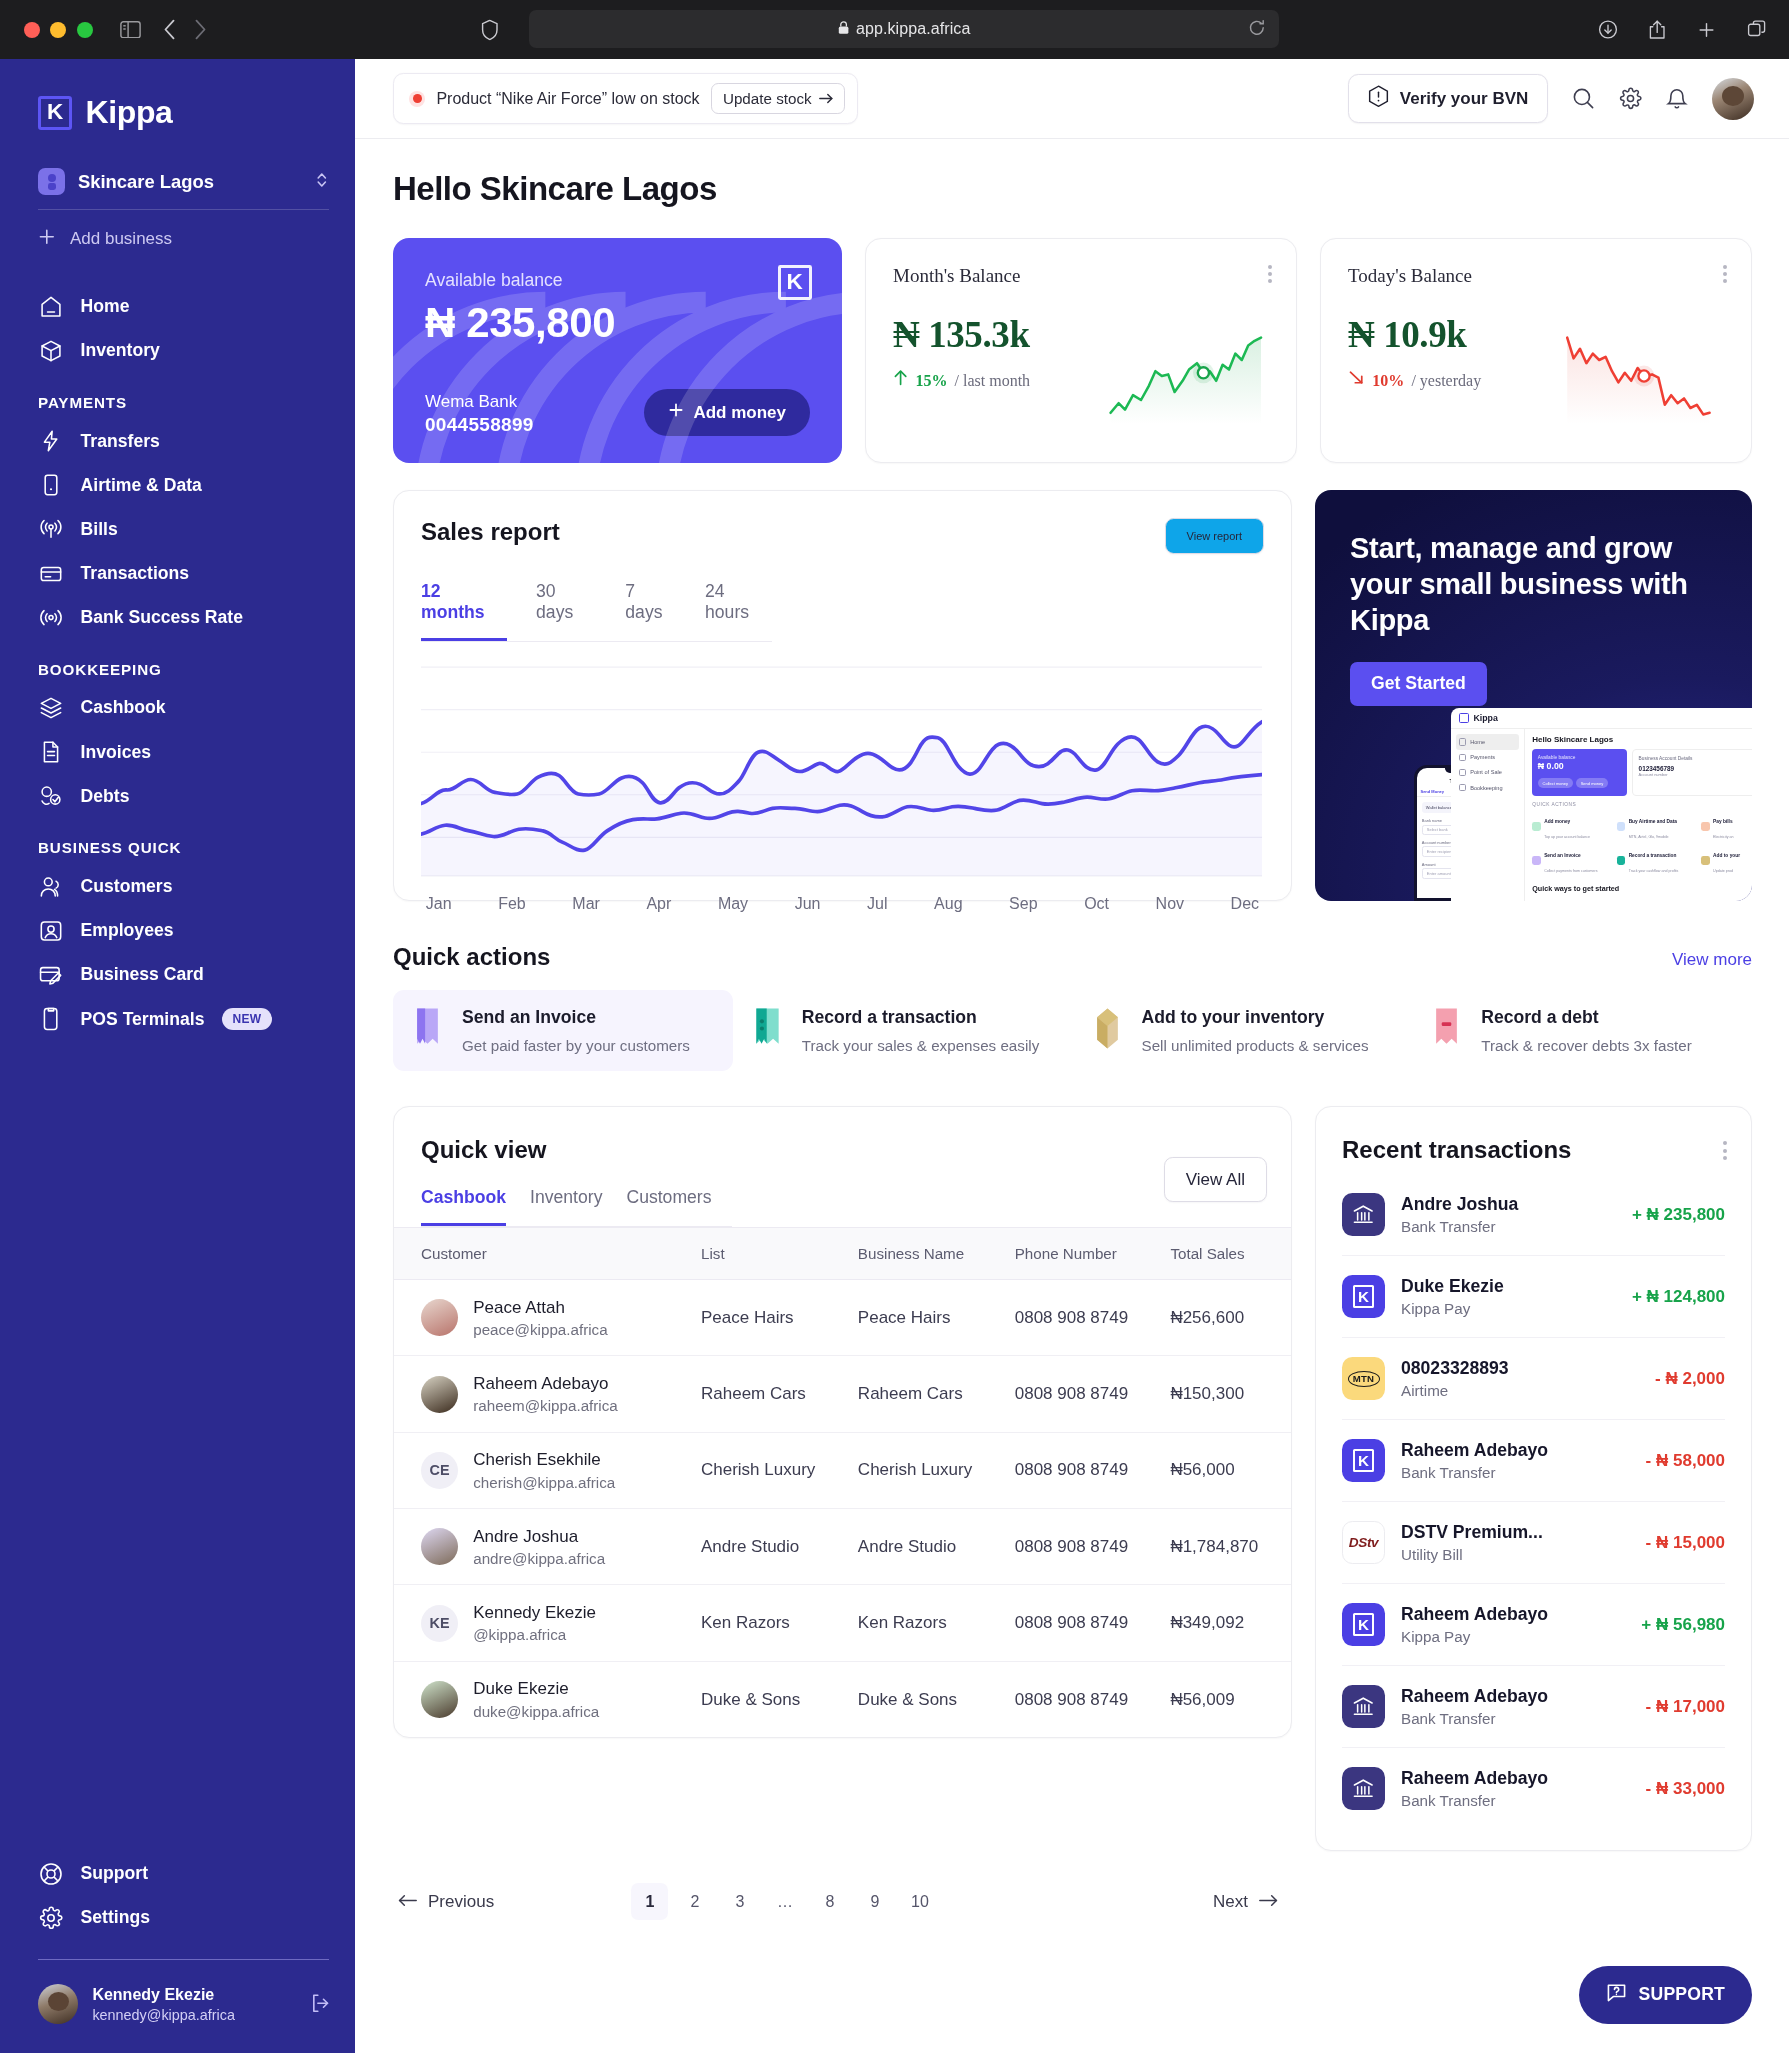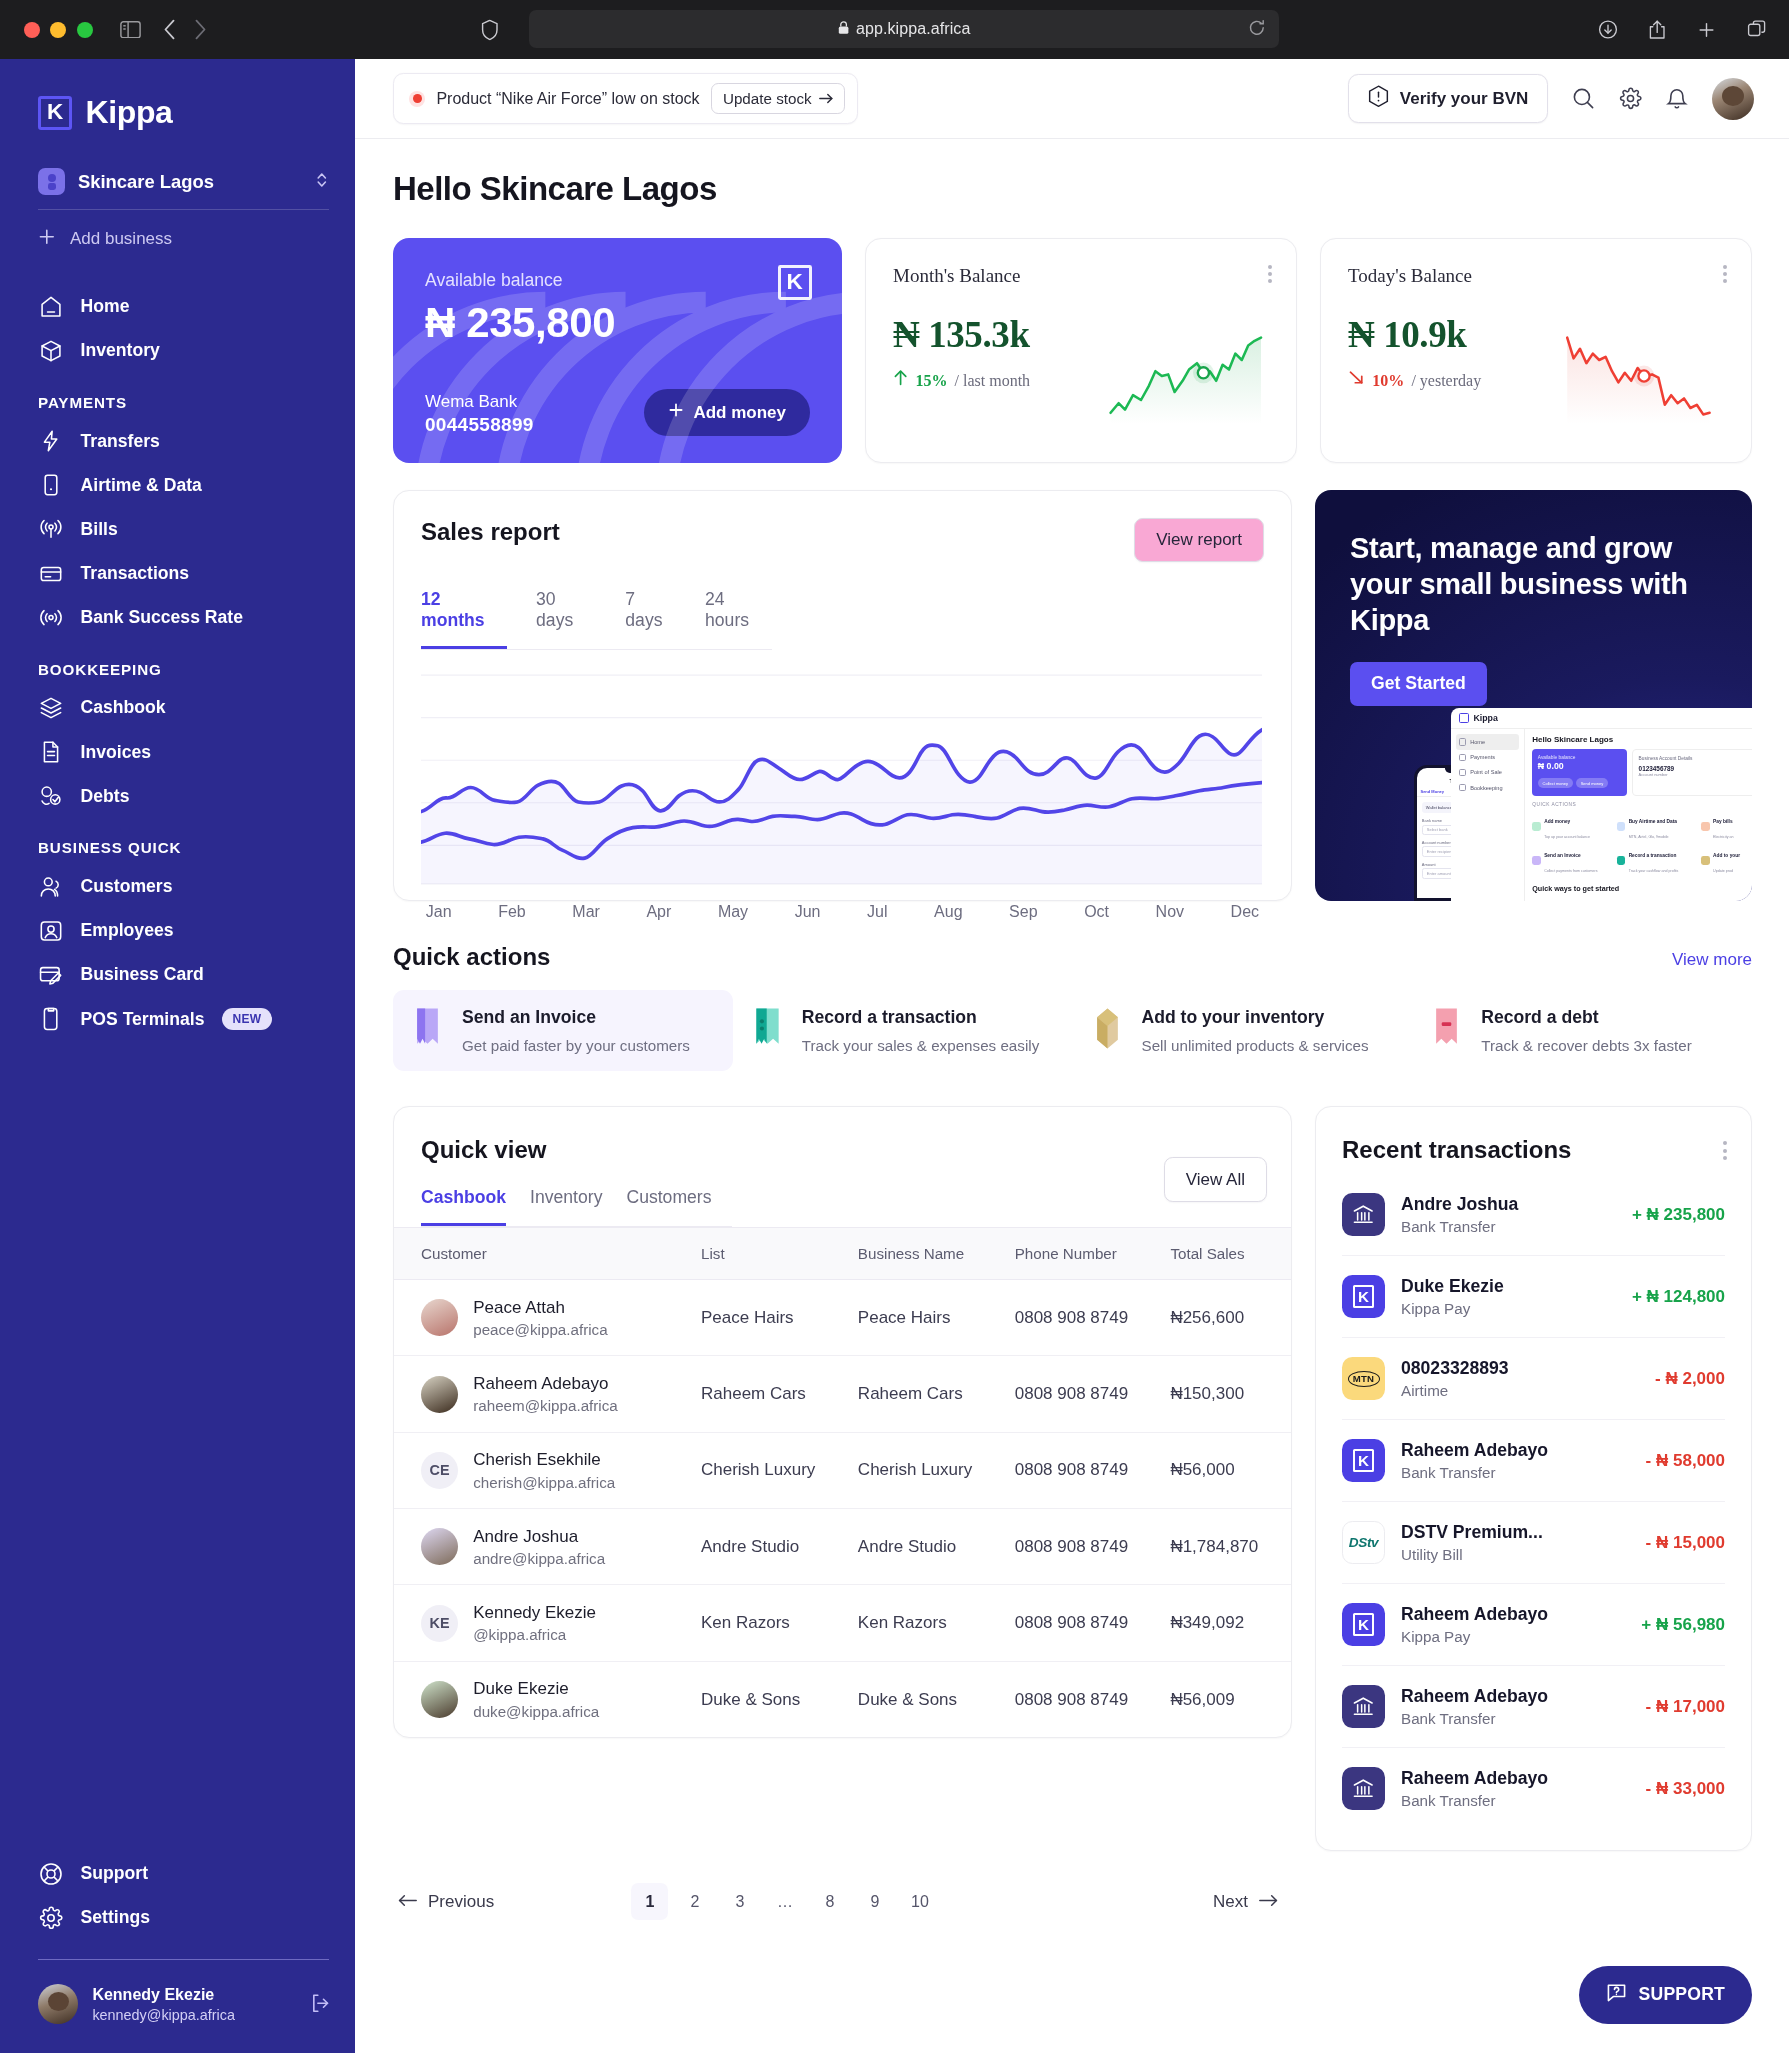--- a/index.html
+++ b/index.html
@@ -189,22 +189,22 @@
   
   .report-row { display: flex; gap: 23px; margin-top: 26.5px; }
   .sales-card {
     flex: 1; border: 0.8px solid #ececf0; border-radius: 16px; background: #fff;
     padding: 27px 27px 19px 27px; box-shadow: 0 0.8px 1.6px rgba(16,24,40,.03);
     position: relative; height: 411px;
   }
   .sales-head { display: flex; align-items: flex-start; justify-content: flex-end; }
   .sales-title { font-size: 24px; font-weight: 700; color: #15151f; }
   .view-report {
-    margin-left: auto; border: 0.8px solid #dedce6; border-radius: 8.8px; background: #f9a8d4;
-    padding: 11.2px 21px; font-size: 17px; color: #26263a; cursor: pointer;
+    margin-left: auto; border: 0.8px solid #dedce6; border-radius: 8.8px; background: #0ea5e9;
+    padding: 11.2px 21px; font-size: 11px; color: #26263a; cursor: pointer;
     box-shadow: 0 0.8px 1.6px rgba(16,24,40,.04);
   }
   .tabs { display: flex; gap: 29px; margin-top: 27px; border-bottom: 0.8px solid #eceaf2; width: 351px; }
   .tab { font-size: 17.6px; color: #6d6d80; padding-bottom: 15px; cursor: pointer; }
   .tab.active { color: #4b3fe4; font-weight: 700; border-bottom: 3.2px solid #4b3fe4; }
   .chartwrap { margin-top: 17.6px; position: relative; }
   .xaxis { display: flex; justify-content: space-between; padding: 0 4.8px; margin-top: 8px; }
   .xaxis span { font-size: 16px; color: #6d6d80; }
 
   .promo {
@@ -1100,21 +1100,21 @@
               </div>
               <div class="rt-row">
                 <span class="rt-ico" style="background:#4b3fe4">
                   <span style="display:inline-flex;width:21px;height:22.5px;border:2.4px solid #fff;border-radius:1.6px;align-items:center;justify-content:center;color:#fff;font-size:15.2px;font-weight:700;line-height:1">K</span>
                 </span>
                 <span class="rt-meta"><span class="rt-name">Raheem Adebayo</span><span class="rt-sub" style="display:block">Bank Transfer</span></span>
                 <span class="rt-amt neg">- ₦ 58,000</span>
               </div>
               <div class="rt-row">
                 <span class="rt-ico" style="background:#ffffff;border:0.8px solid #ececf0">
-                  <span style="color:#0f766e;font-size:13.6px;font-weight:700;letter-spacing:-0.4px;font-style:italic">DStv</span>
+                  <span style="color:#7f1d1d;font-size:13.6px;font-weight:700;letter-spacing:-0.4px;font-style:italic">DStv</span>
                 </span>
                 <span class="rt-meta"><span class="rt-name">DSTV Premium...</span><span class="rt-sub" style="display:block">Utility Bill</span></span>
                 <span class="rt-amt neg">- ₦ 15,000</span>
               </div>
               <div class="rt-row">
                 <span class="rt-ico" style="background:#4b3fe4">
                   <span style="display:inline-flex;width:21px;height:22.5px;border:2.4px solid #fff;border-radius:1.6px;align-items:center;justify-content:center;color:#fff;font-size:15.2px;font-weight:700;line-height:1">K</span>
                 </span>
                 <span class="rt-meta"><span class="rt-name">Raheem Adebayo</span><span class="rt-sub" style="display:block">Kippa Pay</span></span>
                 <span class="rt-amt pos">+ ₦ 56,980</span>

